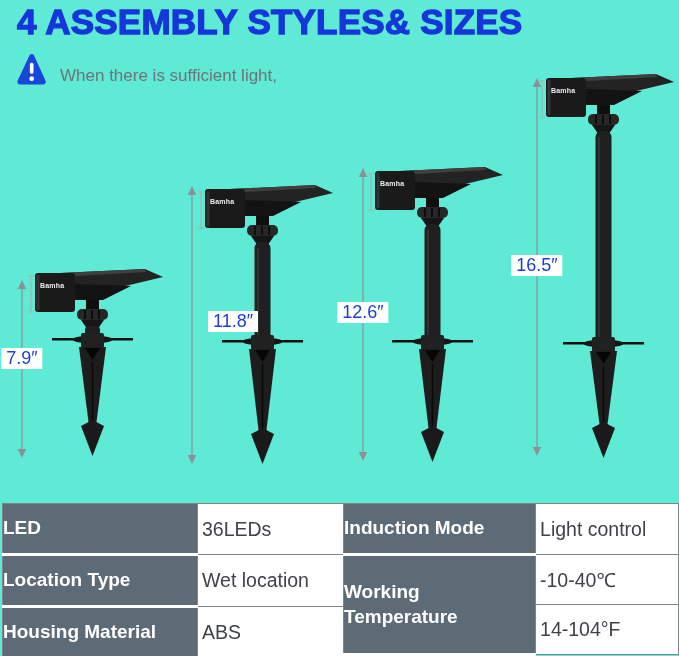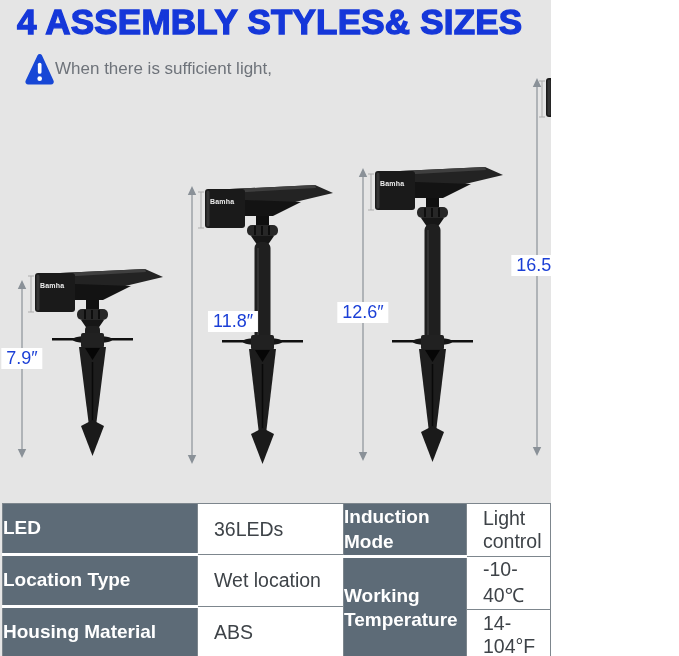--- a/index.html
+++ b/index.html
@@ -1,28 +1,28 @@
 <!DOCTYPE html>
 <html><head>
 <meta charset="utf-8">
 <style>
   html,body { margin:0; padding:0; }
   body {
     width:679px; height:656px; overflow:hidden; background:#fff;
     font-family:"Liberation Sans", sans-serif;
   }
-  .page { position:relative; width:551px; height:656px; background:#e5e5e5; overflow:hidden; }
+  .page { position:relative; width:679px; height:656px; background:#5eead4; overflow:hidden; }
 
   .title {
     position:absolute; left:17px; top:2px; margin:0;
     font-size:35px; font-weight:900; letter-spacing:0.2px;
     color:#1537D9; -webkit-text-stroke:1.3px #1537D9; white-space:nowrap;
   }
 
-  .warning { position:absolute; left:24px; top:52px; display:flex; align-items:center; }
+  .warning { position:absolute; left:16px; top:52px; display:flex; gap:13px; align-items:flex-end; }
   .warning-text { font-size:17px; color:#6e737a; line-height:21.5px; }
 
   .light { position:absolute; }
   .lamp  { position:absolute; top:0; }
   .arrow { position:absolute; z-index:1; }
   .size-label {
     position:absolute; transform:translateX(-50%); z-index:3;
     background:#fff; padding:0 5px; white-space:nowrap;
     font-size:18px; font-weight:400; color:#1B3FD6;text-align:center;
   }
@@ -30,21 +30,21 @@
   .spec-table { position:absolute; top:503px; border-collapse:collapse; table-layout:fixed; }
   .spec-table td { height:47px; vertical-align:middle; }
   .spec-table { border:1.5px solid #7d868d; }
   td.lbl {
     width:193px; background:#5D6B77; color:#ffffff;
     font-weight:700; font-size:19px; padding-left:0; line-height:1.3;
     border-bottom:3px solid #ffffff; border-right:1.5px solid #7d868d;
   }
   td.val {
     width:140px; background:#ffffff; color:#3E4348;
-    font-size:19.5px; padding-left:16px;
+    font-size:19.5px; padding-left:4px;
     border:1.5px solid #7d868d;
   }
   .brand-text { font-size:7px; font-weight:700; fill:#ededed; letter-spacing:0.2px; }
 </style>
 </head>
 <body>
 
 <div class="page">
 
   <h1 class="title">4 ASSEMBLY STYLES&amp; SIZES</h1>

